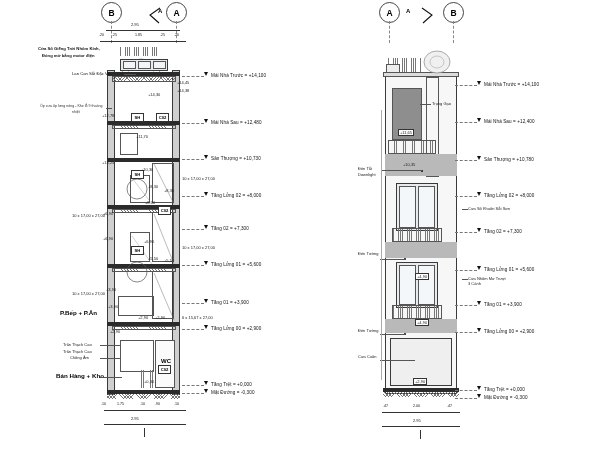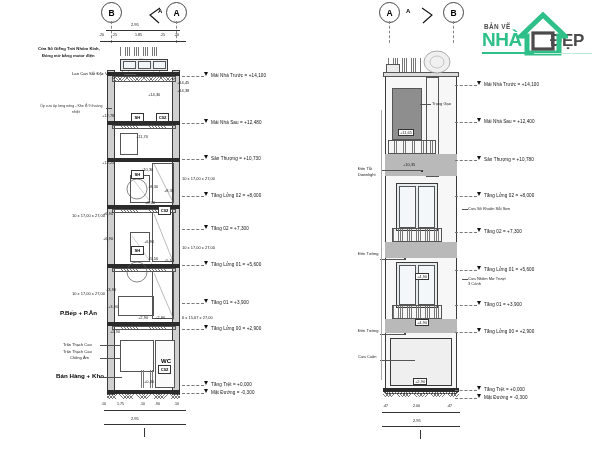--- a/index.html
+++ b/index.html
@@ -62,32 +62,20 @@
   .logo-bar{height:1.6px;background:#2fc08a;}
   .logo-bar2{height:1.2px;background:#bfe9d8;}
 
   .sec-arrow{position:absolute;font-size:6px;font-weight:bold;color:#000;}
 </style>
 </head>
 <body>
 
 <div class="canvas">
 
-  <div class="logo" style="left:482px;top:12px;width:112px;height:48px;">
-    <div class="logo-top" style="position:absolute;left:2px;top:11px;">BẢN VẼ</div>
-    <div class="logo-nha" style="position:absolute;left:0px;top:18px;">NHÀ</div>
-    <div class="logo-dep" style="position:absolute;left:68px;top:20px;">ĐẸP</div>
-
-    <svg width="50" height="44" style="position:absolute;left:36px;top:0px;">
-      <path d="M25 3 L47 24 L41 24 L41 41 L9 41 L9 24 L3 24 Z" fill="none" stroke="#2fc08a" stroke-width="5"></path>
-      <rect x="15" y="21" width="20" height="16" fill="none" stroke="#4b4b4b" stroke-width="3.2"></rect>
-    </svg>
-    <div class="logo-bar" style="position:absolute;left:0px;top:40px;width:52px;"></div>
-    <div class="logo-bar2" style="position:absolute;left:52px;top:40.5px;width:58px;"></div>
-  </div>
 
   <div class="abs" style="left:0;top:0;width:300px;height:450px;">
 
     <div class="bubble" style="left:101px;top:2px;">B</div>
     <div class="bubble" style="left:166px;top:2px;">A</div>
     <div class="vline vdash" style="left:110.5px;top:21px;height:22px;"></div>
     <div class="vline vdash" style="left:175.5px;top:21px;height:22px;"></div>
 
     <svg width="22" height="22" style="position:absolute;left:146px;top:6px;">
       <path d="M14 2 L4 9 L13 17" fill="none" stroke="#111" stroke-width="1.1"></path>

